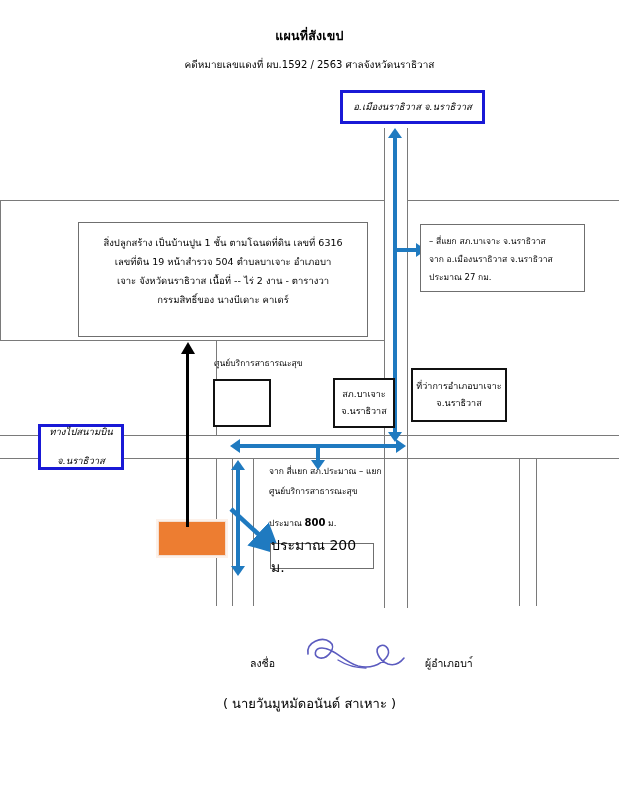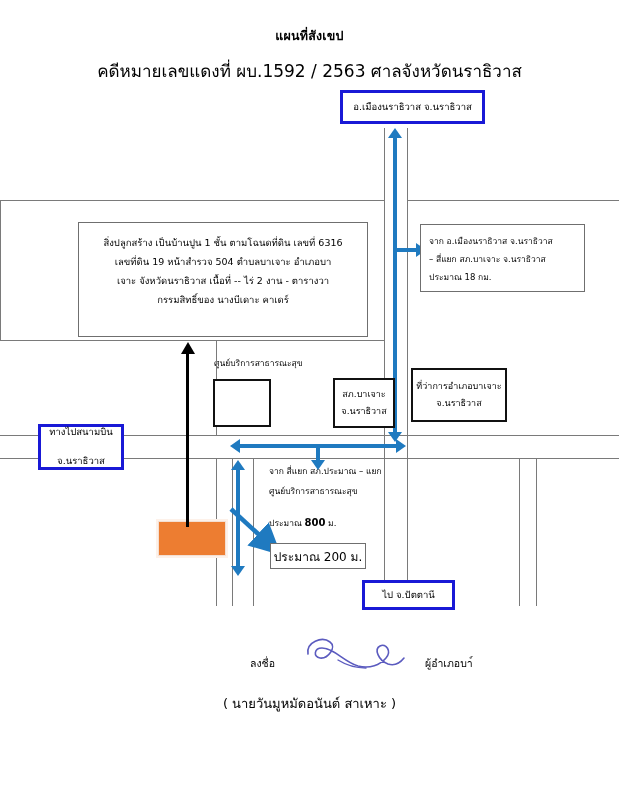--- a/index.html
+++ b/index.html
@@ -21,35 +21,36 @@
   #doc-title{
     top:26px; left:0; width:619px;
     text-align:center;
     font-size:12.5px;
     font-weight:bold;
     letter-spacing:.2px;
   }
   #case-no{
     top:57px; left:0; width:619px;
     text-align:center;
-    font-size:17px;
+    font-size:10px;
   }
 
   
   .bluebox{
     border:3px solid #1919d6;
     background:#fff;
     box-sizing:border-box;
     display:flex;
     flex-direction:column;
     align-items:center;
     justify-content:center;
     font-size:9.5px;
     line-height:1.75;
     z-index:40;
+    font-style:italic;
   }
   .blackbox{
     border:2.5px solid #111;
     background:#fff;
     box-sizing:border-box;
     display:flex;
     flex-direction:column;
     align-items:center;
     justify-content:center;
     font-size:9px;
@@ -196,23 +197,23 @@
   </div>
 
   <div class="abs thinbox" id="box-property" style="left:78px; top:222px; width:290px; height:115px; padding:10px 8px 0 8px; text-align:center; line-height:2.0;">
     <div>สิ่งปลูกสร้าง เป็นบ้านปูน 1 ชั้น ตามโฉนดที่ดิน  เลขที่ 6316</div>
     <div>เลขที่ดิน 19  หน้าสำรวจ 504  ตำบลบาเจาะ  อำเภอบา</div>
     <div>เจาะ จังหวัดนราธิวาส  เนื้อที่ -- ไร่ 2 งาน -  ตารางวา</div>
     <div>กรรมสิทธิ์ของ นางบีเดาะ  คาเดร์</div>
   </div>
 
   <div class="abs thinbox" id="box-north-note" style="left:420px; top:224px; width:165px; height:68px; padding:8px 8px 0 8px; line-height:2.1; font-size:8.5px;">
+    <div>– สี่แยก สภ.บาเจาะ จ.นราธิวาส</div>
     <div>จาก อ.เมืองนราธิวาส จ.นราธิวาส</div>
-    <div>– สี่แยก สภ.บาเจาะ จ.นราธิวาส</div>
-    <div>ประมาณ  18 กม.</div>
+    <div>ประมาณ  27 กม.</div>
   </div>
 
   <div class="abs plaintext" style="left:214px; top:355px; font-size:8.5px;">ศูนย์บริการสาธารณะสุข</div>
   <div class="abs blackbox" id="box-health-center" style="left:213px; top:379px; width:58px; height:48px;"></div>
 
   <div class="abs blackbox" id="box-police" style="left:333px; top:378px; width:62px; height:50px;text-align:center;">
     <span>สภ.บาเจาะ</span>
     <span>จ.นราธิวาส</span>
   </div>
 
@@ -227,27 +228,24 @@
   </div>
 
   <div class="abs plaintext" style="left:269px; top:462px; width:175px; font-size:8.5px; line-height:2.3;">
     <div>จาก สี่แยก สภ.ประมาณ – แยก</div>
     <div>ศูนย์บริการสาธารณะสุข</div>
     <div style="margin-top:10px;">
       <span>ประมาณ </span><span style="font-weight:bold; font-size:10px;">800</span><span> ม.</span>
     </div>
   </div>
 
-  <div class="abs thinbox" id="box-short-distance" style="left:270px; top:543px; width:96px; height:26px; display:flex; align-items:center; justify-content:center; font-size:12px;">
+  <div class="abs thinbox" id="box-short-distance" style="left:270px; top:543px; width:104px; height:26px; display:flex; align-items:center; justify-content:center; font-size:14px;">
     <span>ประมาณ 200 ม.</span>
   </div>
 
-  <div class="abs bluebox" id="box-south" style="left:362px; top:580px; width:93px; height:30px;">
-    <span>ไป จ.ปัตตานี</span>
-  </div>
 
   <div class="abs" id="sign-label">ลงชื่อ</div>
 
   <svg class="abs" id="signature-mark" width="120" height="48">
     <path d="M8,22 C6,10 22,4 30,10 C37,15 28,27 20,26 C13,25 14,16 22,16
              C34,16 44,30 58,34 C70,37 80,33 86,26 C92,19 86,11 80,14
              C74,17 78,28 88,32 C94,34 100,31 104,26" fill="none" stroke="#5b5bbf" stroke-width="1.6" stroke-linecap="round"></path>
     <path d="M38,28 C46,33 56,36 66,36" fill="none" stroke="#5b5bbf" stroke-width="1.4" stroke-linecap="round"></path>
   </svg>
 

